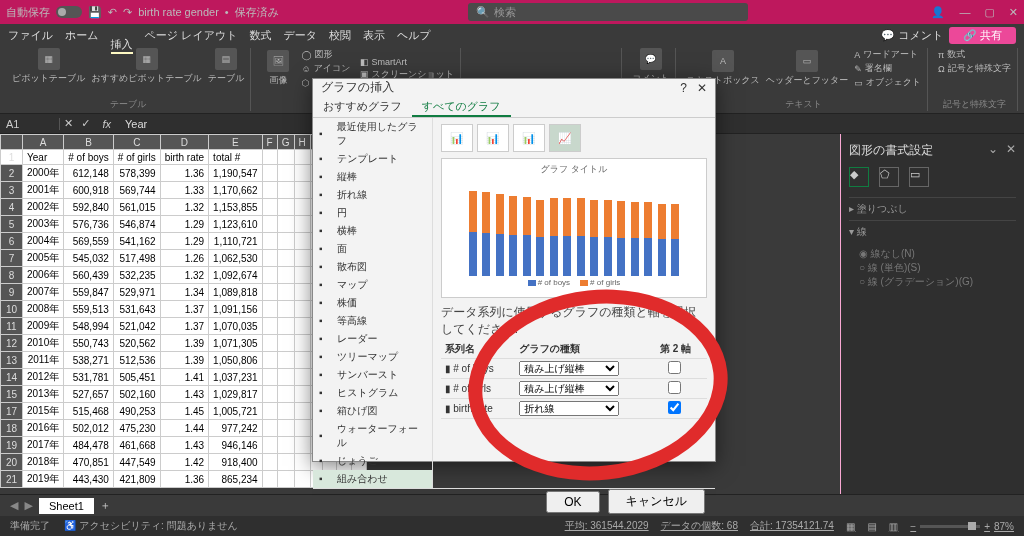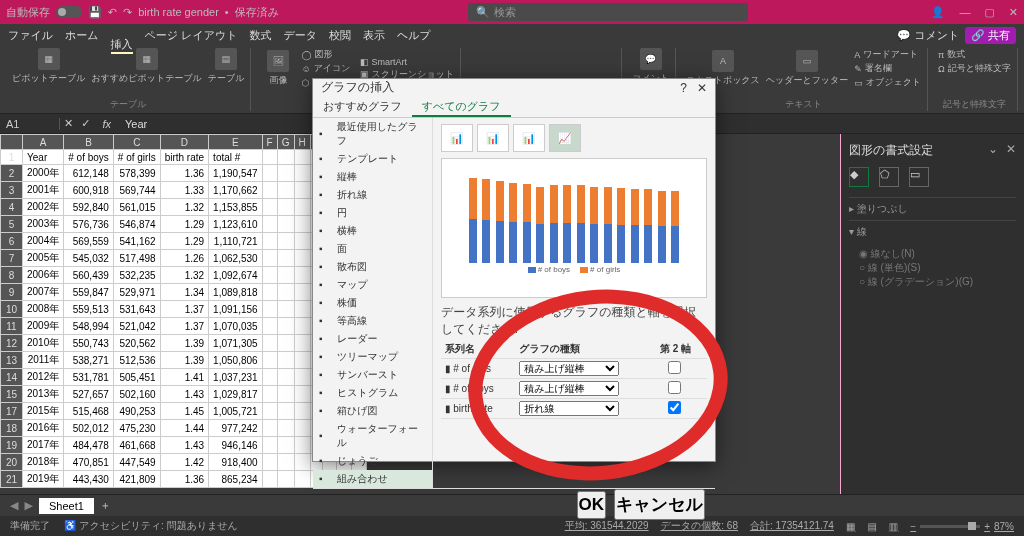--- a/index.html
+++ b/index.html
@@ -11,21 +11,21 @@
 .titlebar .pill { background:#555; border-radius:8px; width:26px; height:12px; position:relative; }
 .titlebar .pill::after{content:"";width:8px;height:8px;background:#aaa;border-radius:50%;position:absolute;top:2px;left:2px;}
 .titlebar .search { background:#4a4a4a; border-radius:3px; width:280px; height:18px; display:flex; align-items:center; padding:0 8px; color:#999; gap:4px;}
 .titlebar .winbtns { display:flex; gap:14px; }
 
 
 .menubar { height:22px; background:#3a3a3a; display:flex; align-items:center; padding:0 8px; gap:12px; color:#ddd; }
 .menubar span { cursor:default; }
 .menubar .active { border-bottom:2px solid #fef9c3;margin-top:20px; }
 .menubar .right { margin-left:auto; display:flex; gap:6px; align-items:center;}
-.sharebtn{background:#a21caf;color:#fff;padding:1px 6px;border-radius:3px;}
+.sharebtn{background:#ec4899;color:#fff;padding:1px 14px;border-radius:3px;}
 
 
 .ribbon { height:68px; background:#3a3a3a; border-bottom:1px solid #222; display:flex; padding:2px 6px; gap:4px; color:#bbb;}
 .rgroup { border-right:1px solid #555; padding:0 6px; display:flex; flex-direction:column; justify-content:space-between; align-items:center;}
 .rgroup .row{display:flex;gap:6px;align-items:center;}
 .rbtn { display:flex; flex-direction:column; align-items:center; gap:2px; font-size:9px; min-width:34px;}
 .rbtn .ic{width:22px;height:22px;background:#555;border-radius:2px;display:flex;align-items:center;justify-content:center;}
 .glabel{font-size:9px;color:#888;text-align:center;margin-top:2px;}
 .mini{font-size:9px;display:flex;align-items:center;gap:3px;}
 
@@ -92,21 +92,21 @@
 .bar .b2{background:#ed7d31;}
 .legend{display:flex;justify-content:center;gap:10px;font-size:8px;color:#666;margin-top:2px;}
 .legend span::before{content:"";display:inline-block;width:8px;height:6px;margin-right:2px;vertical-align:middle;}
 .legend .l1::before{background:#4472c4;} .legend .l2::before{background:#ed7d31;}
 .serieshdr{font-size:12px;margin:6px 0 2px;color:#444;}
 .stable{width:100%;font-size:10px;border-collapse:collapse;}
 .stable th,.stable td{border-bottom:1px solid #ddd;padding:2px 4px;text-align:left;}
 .stable select{font-size:10px;width:100px;}
 .stable input[type=checkbox]{margin-left:8px;}
 .dlgbtns{height:32px;display:flex;justify-content:flex-end;align-items:center;gap:8px;padding:0 10px;border-top:1px solid #ddd;}
-.dlgbtns button{padding:2px 0;font-size:17px;font-weight:bold;}
+.dlgbtns button{padding:2px 16px;font-size:12px;}
 
 
 .redcircle{position:absolute;top:290px;left:468px;width:260px;height:190px;border:14px solid #e02b2b;border-radius:50%;pointer-events:none;transform:rotate(-6deg);}
 </style>
 </head>
 <body>
 
 <div class="titlebar">
   <div class="left">
     <span>自動保存</span>
@@ -689,20 +689,21 @@
         </div>
       </div>
     <div class="preview">
       <div class="subtype">
         <span>📊</span>
         <span>📊</span>
         <span>📊</span>
         <span class="sel">📈</span>
       </div>
       <div class="chartbox">
+        <div class="ct">グラフ タイトル</div>
         <div class="bars" id="bars">
             <div class="bar">
               <div class="b1" style="height:43.72485714285715px"></div>
               <div class="b2" style="height:41.314214285714286px"></div>
             </div>
             <div class="bar">
               <div class="b1" style="height:42.922714285714285px"></div>
               <div class="b2" style="height:40.696px"></div>
             </div>
             <div class="bar">
@@ -769,26 +770,26 @@
       </div>
       <div class="serieshdr">データ系列に使用するグラフの種類と軸を選択してください:</div>
       <table class="stable">
         <tbody>
             <tr>
               <th>系列名</th>
               <th>グラフの種類</th>
               <th>第 2 軸</th>
             </tr>
         <tr>
-              <td>▮ <span># of girls</span></td>
+              <td>▮ <span># of boys</span></td>
               <td><select><option>積み上げ縦棒</option></select></td>
               <td><input type="checkbox" style=""></td>
             </tr>
         <tr>
-              <td>▮ <span># of boys</span></td>
+              <td>▮ <span># of girls</span></td>
               <td><select><option>積み上げ縦棒</option></select></td>
               <td><input type="checkbox" style=""></td>
             </tr>
         <tr>
               <td>▮ <span>birth rate</span></td>
               <td><select><option>折れ線</option></select></td>
               <td><input type="checkbox" checked="" style=""></td>
             </tr>
       </tbody>
         </table>

